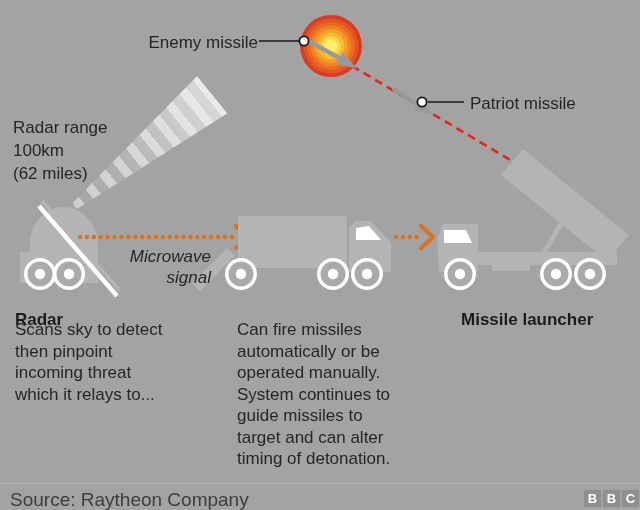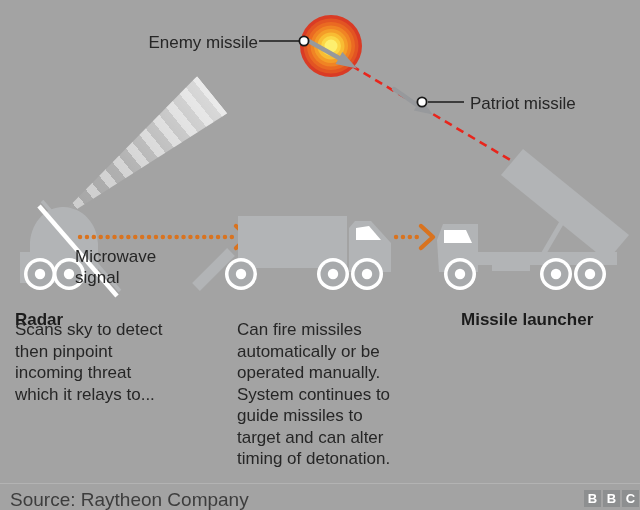--- a/index.html
+++ b/index.html
@@ -2,21 +2,21 @@
 <html><head>
 <meta charset="utf-8">
 <style>
   html,body{margin:0;padding:0;background:#fff;}
   .canvas{position:relative;width:640px;height:510px;background:#a3a3a3;
           font-family:"Liberation Sans",sans-serif;overflow:hidden;}
   .layer{position:absolute;left:0;top:0;}
   .txt{position:absolute;color:#262626;font-size:17px;line-height:21.5px;}
   .pre{white-space:pre-line;}
   .heading{font-weight:700;color:#1c1c1c;margin-top:12px;}
-  .italic{text-align:left;}
+  .italic{font-style:italic;text-align:right;}
   .source{font-size:19px;color:#3d3d3d;line-height:17px;}
   .hr{position:absolute;left:0;top:483px;width:640px;height:0;border-top:1px solid #b3b3b3;}
   .bbc{position:absolute;left:584px;top:490px;display:flex;gap:2px;}
   .bbc span{width:17px;height:17px;background:#8d8f90;color:#ffffff;font-weight:700;
             font-size:13px;display:flex;align-items:center;justify-content:center;}
   
   .radar-beam{position:absolute;left:60px;top:193px;width:196px;height:50px;
     transform:rotate(-39deg);transform-origin:0 25px;
     background:
       linear-gradient(to right, rgba(255,255,255,0) 0%, rgba(255,255,255,0.15) 40%, rgba(255,255,255,0.6) 100%),
@@ -123,20 +123,23 @@
           <circle cx="556" cy="274" r="5.2" fill="#ffffff"></circle>
           <circle cx="590" cy="274" r="5.2" fill="#ffffff"></circle>
       </g>
     </g>
   </svg>
 
   <div class="txt" style="left:60px;top:32px;width:198px;text-align:right;">Enemy missile</div>
 
   <div class="txt" style="left:470px;top:93px;">Patriot missile</div>
 
+  <div class="txt pre" style="left:13px;top:116px;line-height:23px;">Radar range
+100km
+(62 miles)</div>
 
   <div class="txt pre italic" style="left:75px;top:246px;width:136px;line-height:21px;">Microwave
 signal</div>
 
   <div class="txt heading" style="left:15px;top:297px;">Radar</div>
   <div class="txt pre" style="left:15px;top:319px;width:180px;">Scans sky to detect
 then pinpoint
 incoming threat
 which it relays to...</div>
 

